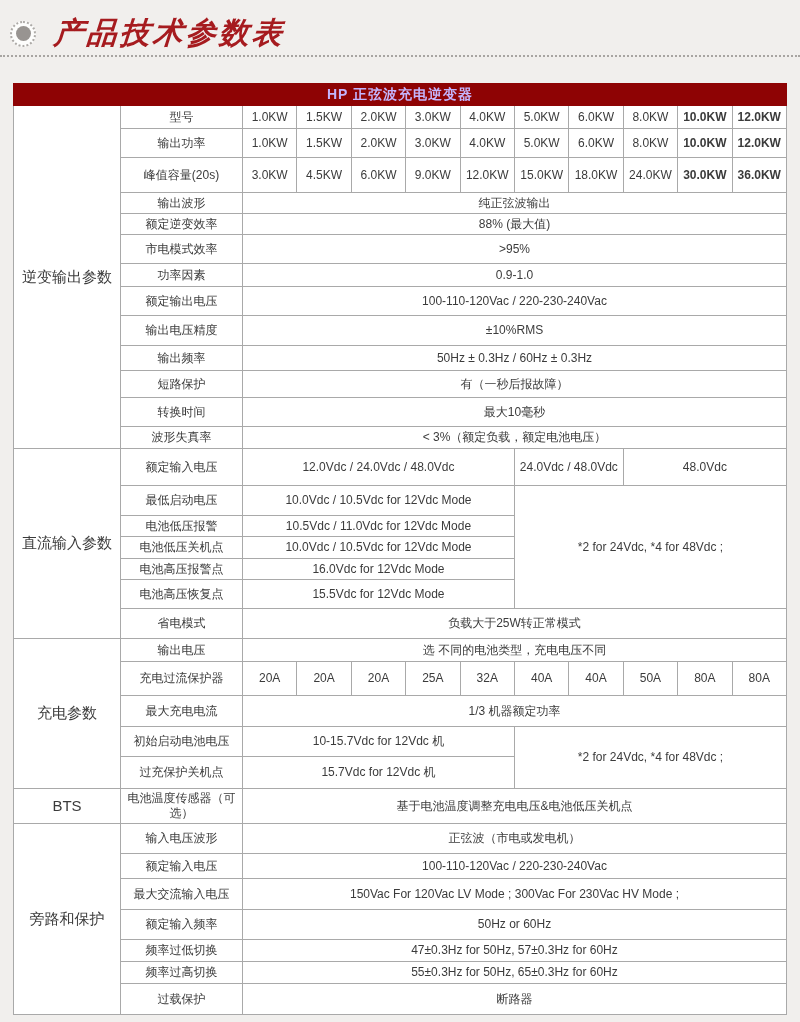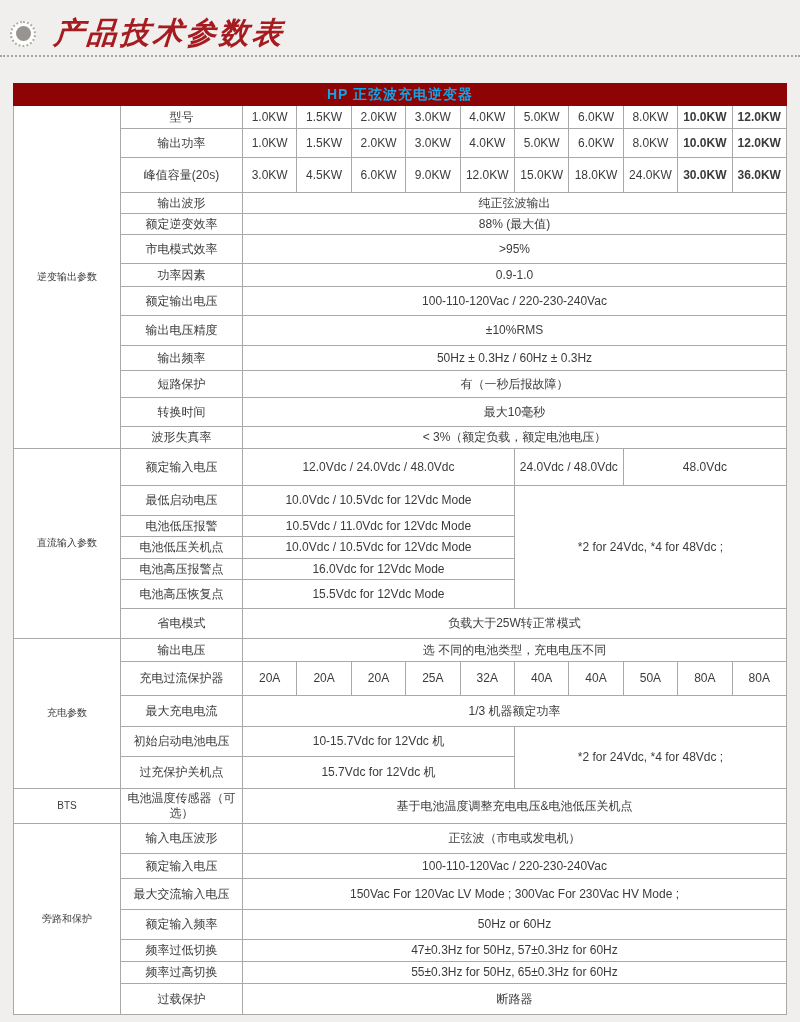--- a/index.html
+++ b/index.html
@@ -34,21 +34,21 @@
   .table-wrap { padding:0 13px; }
   table.spec {
     width:774px; border-collapse:collapse; table-layout:fixed;
     background:#ffffff; font-size:12px;
   }
   table.spec td { border:1px solid #a9a9a9; padding:1px 4px; text-align:center; vertical-align:middle; line-height:1.25; overflow:hidden; }
   td.hdr {
     background:#8e0304; color:#ffffff; border:1px solid #8e0304;
     font-size:14px; font-weight:bold; height:22px; letter-spacing:1px;
   }
-  td.cat { font-size:10px; text-align:center; }
+  td.cat { font-size:15px; text-align:center; }
   td.lab { text-align:left; padding-left:7px; }
   td.val.bold { font-weight:bold; }
 </style>
 </head>
 <body style="background: rgb(241, 239, 237);">
 
 <div class="page">
 
   <div class="header-area">
     <div class="title-row">
@@ -71,21 +71,21 @@
           <col>
           <col>
           <col>
           <col>
           <col>
           <col>
           <col>
       </colgroup>
       <thead>
         <tr style="height:22px">
-          <td class="hdr" colspan="12" style="background: rgb(142, 3, 4); border-color: rgb(142, 3, 4); color: #0ea5e9;">HP 正弦波充电逆变器</td>
+          <td class="hdr" colspan="12" style="background: rgb(142, 3, 4); border-color: rgb(142, 3, 4); color: #c4b5fd;">HP 正弦波充电逆变器</td>
         </tr>
       </thead>
       <tbody id="spec-body">
           <tr style="height: 23px;">
             <td class="cat" rowspan="13">逆变输出参数</td>
             <td class="lab">型号</td>
             <td class="val">1.0KW</td>
             <td class="val">1.5KW</td>
             <td class="val">2.0KW</td>
             <td class="val">3.0KW</td>

